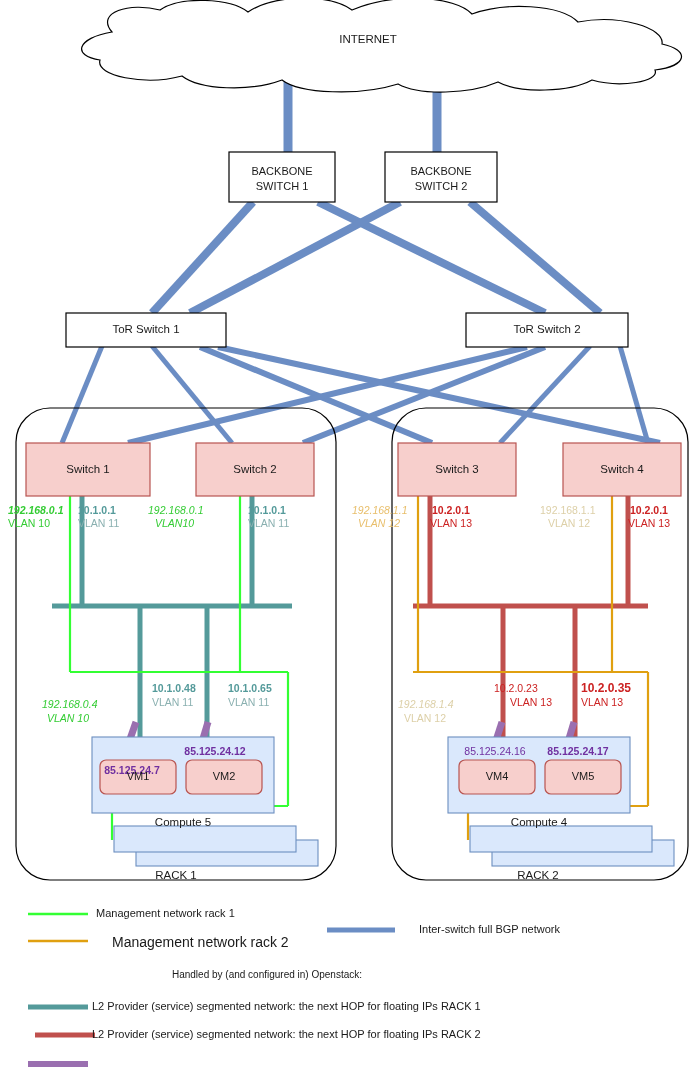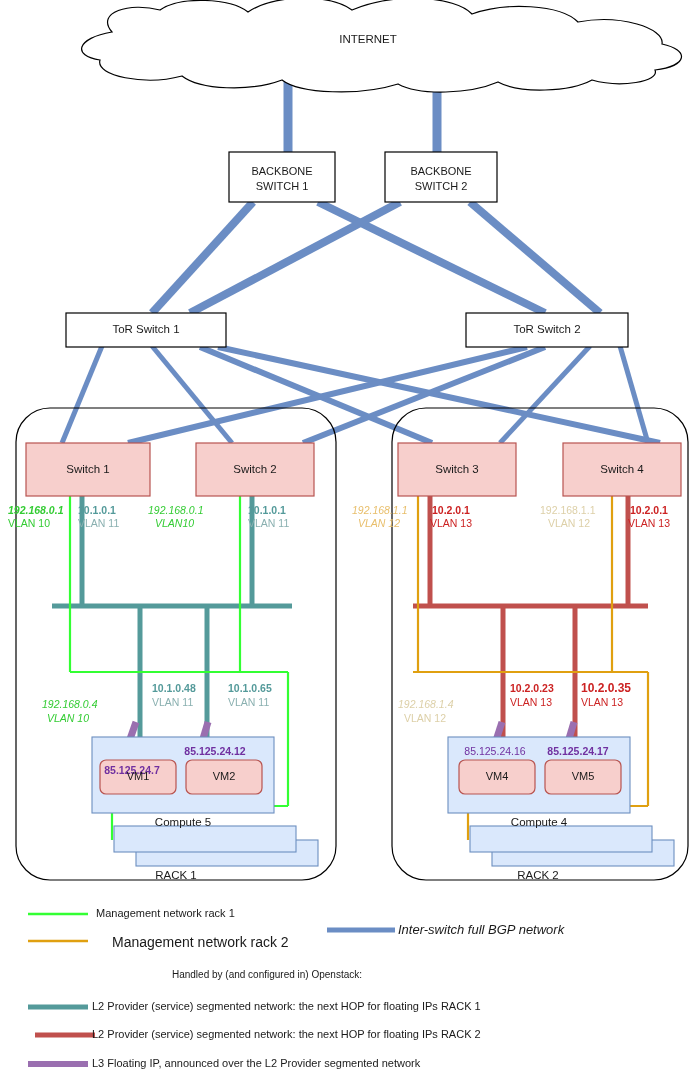--- a/index.html
+++ b/index.html
@@ -181,21 +181,21 @@
 
   <div class="lbl" style="left:152px;top:682px;font-size:10.5px;color:#549a9a;font-weight:bold;">10.1.0.48</div>
   <div class="lbl" style="left:152px;top:696px;font-size:10.5px;color:#8ab0b0;">VLAN 11</div>
 
   <div class="lbl" style="left:228px;top:682px;font-size:10.5px;color:#549a9a;font-weight:bold;">10.1.0.65</div>
   <div class="lbl" style="left:228px;top:696px;font-size:10.5px;color:#8ab0b0;">VLAN 11</div>
 
   <div class="lbl" style="left:398px;top:698px;font-size:10.5px;color:#ddd0a8;font-style:italic;">192.168.1.4</div>
   <div class="lbl" style="left:404px;top:712px;font-size:10.5px;color:#ddd0a8;">VLAN 12</div>
 
-  <div class="lbl" style="left:510px;top:682px;font-size:10.5px;color:#cc2222;font-weight:bold;">10.2.0.23</div>
+  <div class="lbl" style="left:494px;top:682px;font-size:10.5px;color:#cc2222;font-weight:normal;">10.2.0.23</div>
   <div class="lbl" style="left:510px;top:696px;font-size:10.5px;color:#cc2222;">VLAN 13</div>
 
   <div class="lbl" style="left:581px;top:682px;font-size:12px;color:#cc2222;font-weight:bold;">10.2.0.35</div>
   <div class="lbl" style="left:581px;top:696px;font-size:10.5px;color:#cc2222;">VLAN 13</div>
 
   <div class="lbl ctr" style="left:132px;top:745px;font-size:10.5px;color:#7030a0;font-weight:bold;margin-top:19px;">85.125.24.7</div>
   <div class="lbl ctr" style="left:215px;top:745px;font-size:10.5px;color:#7030a0;font-weight:bold;">85.125.24.12</div>
   <div class="lbl ctr" style="left:138px;top:770px;font-size:11px;color:#1a1a1a;text-align:center;">VM1</div>
   <div class="lbl ctr" style="left:224px;top:770px;font-size:11px;color:#1a1a1a;">VM2</div>
   <div class="lbl ctr" style="left:183px;top:816px;font-size:11.5px;color:#1a1a1a;">Compute 5</div>
@@ -203,21 +203,20 @@
 
   <div class="lbl ctr" style="left:495px;top:745px;font-size:10.5px;color:#7030a0;font-weight:normal;">85.125.24.16</div>
   <div class="lbl ctr" style="left:578px;top:745px;font-size:10.5px;color:#7030a0;font-weight:bold;">85.125.24.17</div>
   <div class="lbl ctr" style="left:497px;top:770px;font-size:11px;color:#1a1a1a;">VM4</div>
   <div class="lbl ctr" style="left:583px;top:770px;font-size:11px;color:#1a1a1a;">VM5</div>
   <div class="lbl ctr" style="left:539px;top:816px;font-size:11.5px;color:#1a1a1a;">Compute 4</div>
   <div class="lbl ctr" style="left:538px;top:869px;font-size:11.5px;color:#1a1a1a;">RACK 2</div>
 
   <div class="lbl" style="left:96px;top:907px;font-size:11px;color:#1a1a1a;">Management network rack 1</div>
   <div class="lbl" style="left:112px;top:934px;font-size:14px;color:#1a1a1a;">Management network rack 2</div>
-  <div class="lbl" style="left:398px;top:923px;font-size:13px;color:#1a1a1a;font-style:italic;">Inter-switch full BGP network</div>
+  <div class="lbl" style="left:419px;top:923px;font-size:11px;color:#1a1a1a;">Inter-switch full BGP network</div>
 
   <div class="lbl ctr" style="left:267px;top:969px;font-size:10px;color:#1a1a1a;">Handled by (and configured in) Openstack:</div>
 
   <div class="lbl" style="left:92px;top:1000px;font-size:11px;color:#1a1a1a;">L2 Provider (service) segmented network: the next HOP for floating IPs RACK 1</div>
   <div class="lbl" style="left:92px;top:1028px;font-size:11px;color:#1a1a1a;">L2 Provider (service) segmented network: the next HOP for floating IPs RACK 2</div>
-  <div class="lbl" style="left:92px;top:1057px;font-size:11px;color:#1a1a1a;">L3 Floating IP, announced over the L2 Provider segmented network</div>
 
 </div>
 
 </body></html>

